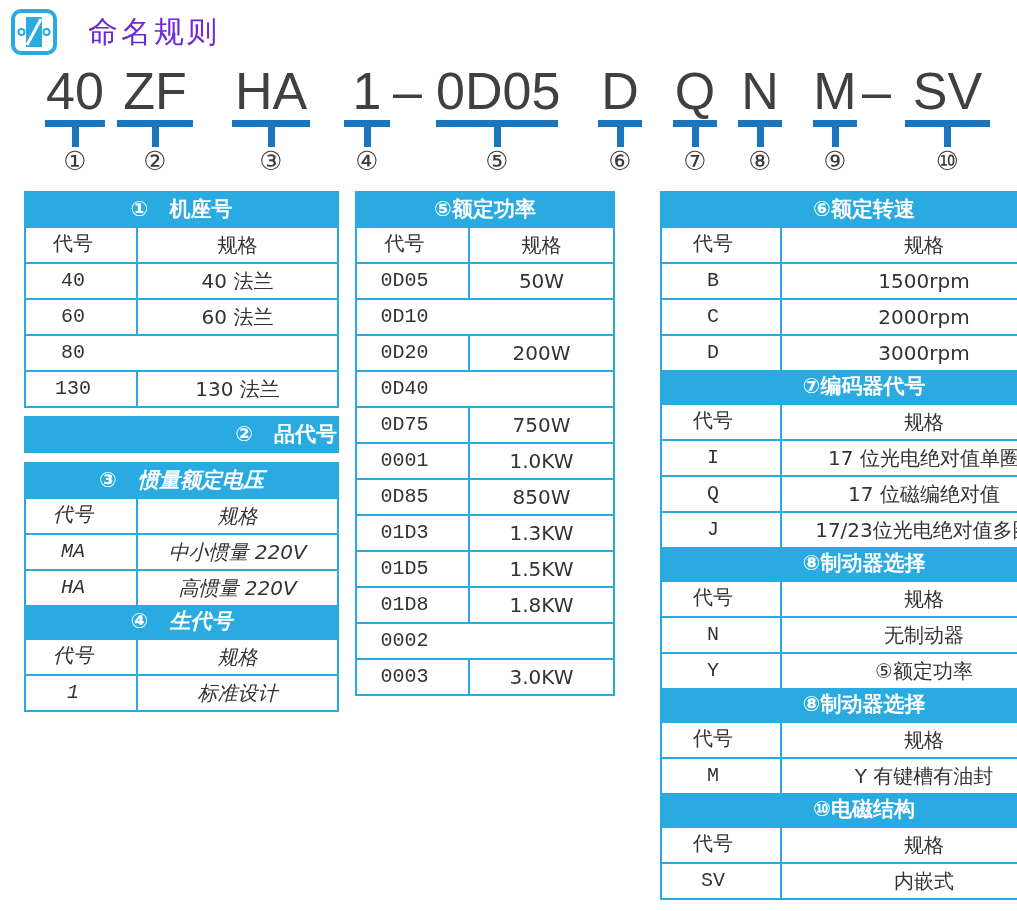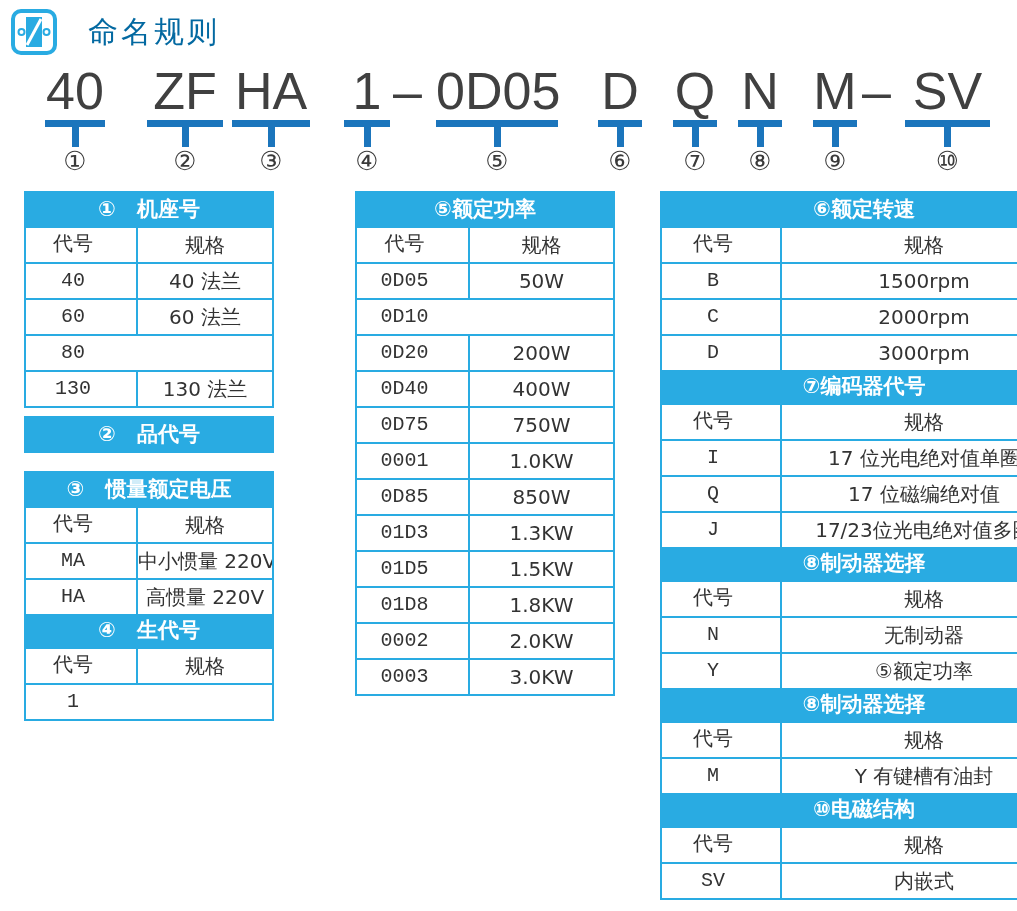--- a/index.html
+++ b/index.html
@@ -1,51 +1,51 @@
 <!DOCTYPE html>
 <html><head>
 <meta charset="utf-8">
 <style>
   html,body{margin:0;padding:0;background:#fff;}
   .page{position:relative;width:1017px;height:911px;background:#fff;overflow:hidden;
         font-family:"DejaVu Sans",sans-serif;}
   
   .topbar{display:flex;align-items:center;gap:30px;padding:8px 0 0 10px;height:48px;}
   .logo{width:48px;height:48px;display:block;}
-  .title{margin:0;font-size:30px;font-weight:normal;letter-spacing:3px;color:#0369a1;
+  .title{margin:0;font-size:30px;font-weight:normal;letter-spacing:3px;color:#6d28d9;
          font-family:"DejaVu Sans",sans-serif;}
   
   .model{position:relative;margin-top:8px;height:118px;}
   .seg{position:absolute;top:0;text-align:center;}
   .seg-text{font-family:"Liberation Sans","DejaVu Sans",sans-serif;font-size:52px;
             line-height:54px;color:#404040;white-space:nowrap;}
   .seg-line{height:7px;background:#1b75bc;margin-top:2px;}
   .seg-tick{width:7px;height:20px;background:#1b75bc;margin:0 auto;}
   .seg-num{font-size:26px;line-height:26px;color:#3a3a3a;margin-top:1px;}
   .dash{position:absolute;top:0;font-family:"Liberation Sans","DejaVu Sans",sans-serif;
         font-size:52px;line-height:54px;color:#404040;}
   
   .tables{position:relative;margin-top:9px;height:730px;}
   .col{position:absolute;top:0;}
-  .col1{left:24px;width:250px;}
+  .col1{left:24px;width:315px;}
   .col2{left:355px;width:260px;}
   .col3{left:660px;width:408px;}
   .tbl{border:2px solid #29abe2;background:#fff;}
   .tbl-h{background:#29abe2;color:#fff;font-weight:bold;font-size:21px;height:33px;
          line-height:33px;text-align:center;white-space:nowrap;overflow:hidden;}
-  .bar{border:2px solid #29abe2;}
+  .bar{border:2px solid #29abe2;text-align:right;}
   .row{display:grid;border-top:2px solid #29abe2;gap:16px;}
   .col1 .row{grid-template-columns:94px 1fr;}
   .col2 .row{grid-template-columns:95px 1fr;}
   .col3 .row{grid-template-columns:102px 1fr;}
   .c{height:34px;line-height:34px;text-align:center;font-size:20px;color:#333;
      white-space:nowrap;overflow:hidden;}
   .c.code{font-family:"Liberation Mono","DejaVu Sans Mono",monospace;}
   .c.spec{border-left:2px solid #29abe2;text-align:center;}
-  .mt8{margin-top:8px;} .mt9{margin-top:18px;}
+  .mt8{margin-top:8px;} .mt9{margin-top:9px;font-style:italic;}
 </style>
 </head>
 <body>
 
 <div class="page">
 
   <div class="topbar">
     <span class="logo">
       <svg width="48" height="48" viewBox="0 0 48 48">
         <rect x="3" y="3" width="42" height="42" rx="8" fill="none" stroke="#29abe2" stroke-width="4"></rect>
@@ -58,21 +58,21 @@
     <h1 class="title">命名规则</h1>
   </div>
 
   <div class="model">
     <div class="seg" style="left:45px;width:60px">
       <div class="seg-text">40</div>
       <div class="seg-line"></div>
       <div class="seg-tick"></div>
       <div class="seg-num">①</div>
     </div>
-    <div class="seg" style="left:147px;width:76px">
+    <div class="seg" style="left:117px;width:76px">
       <div class="seg-text">ZF</div>
       <div class="seg-line"></div>
       <div class="seg-tick"></div>
       <div class="seg-num">②</div>
     </div>
     <div class="seg" style="left:232px;width:78px">
       <div class="seg-text">HA</div>
       <div class="seg-line"></div>
       <div class="seg-tick"></div>
       <div class="seg-num">③</div>
@@ -165,20 +165,21 @@
           <div class="c code">HA</div>
           <div class="c spec">高惯量 220V</div>
         </div>
         <div class="tbl-h">④　生代号</div>
         <div class="row">
           <div class="c code">代号</div>
           <div class="c spec">规格</div>
         </div>
         <div class="row">
           <div class="c code">1</div>
+          <div class="c spec">标准设计</div>
         </div>
       </section>
     </div>
 
     <div class="col col2">
       <section class="tbl">
         <div class="tbl-h">⑤额定功率</div>
         <div class="row">
           <div class="c code">代号</div>
           <div class="c spec">规格</div>
@@ -189,21 +190,20 @@
         </div>
         <div class="row">
           <div class="c code">0D10</div>
         </div>
         <div class="row">
           <div class="c code">0D20</div>
           <div class="c spec">200W</div>
         </div>
         <div class="row">
           <div class="c code">0D40</div>
-          <div class="c spec">400W</div>
         </div>
         <div class="row">
           <div class="c code">0D75</div>
           <div class="c spec">750W</div>
         </div>
         <div class="row">
           <div class="c code">0001</div>
           <div class="c spec">1.0KW</div>
         </div>
         <div class="row">
@@ -217,21 +217,20 @@
         <div class="row">
           <div class="c code">01D5</div>
           <div class="c spec">1.5KW</div>
         </div>
         <div class="row">
           <div class="c code">01D8</div>
           <div class="c spec">1.8KW</div>
         </div>
         <div class="row">
           <div class="c code">0002</div>
-          <div class="c spec">2.0KW</div>
         </div>
         <div class="row">
           <div class="c code">0003</div>
           <div class="c spec">3.0KW</div>
         </div>
       </section>
     </div>
 
     <div class="col col3">
       <section class="tbl">

